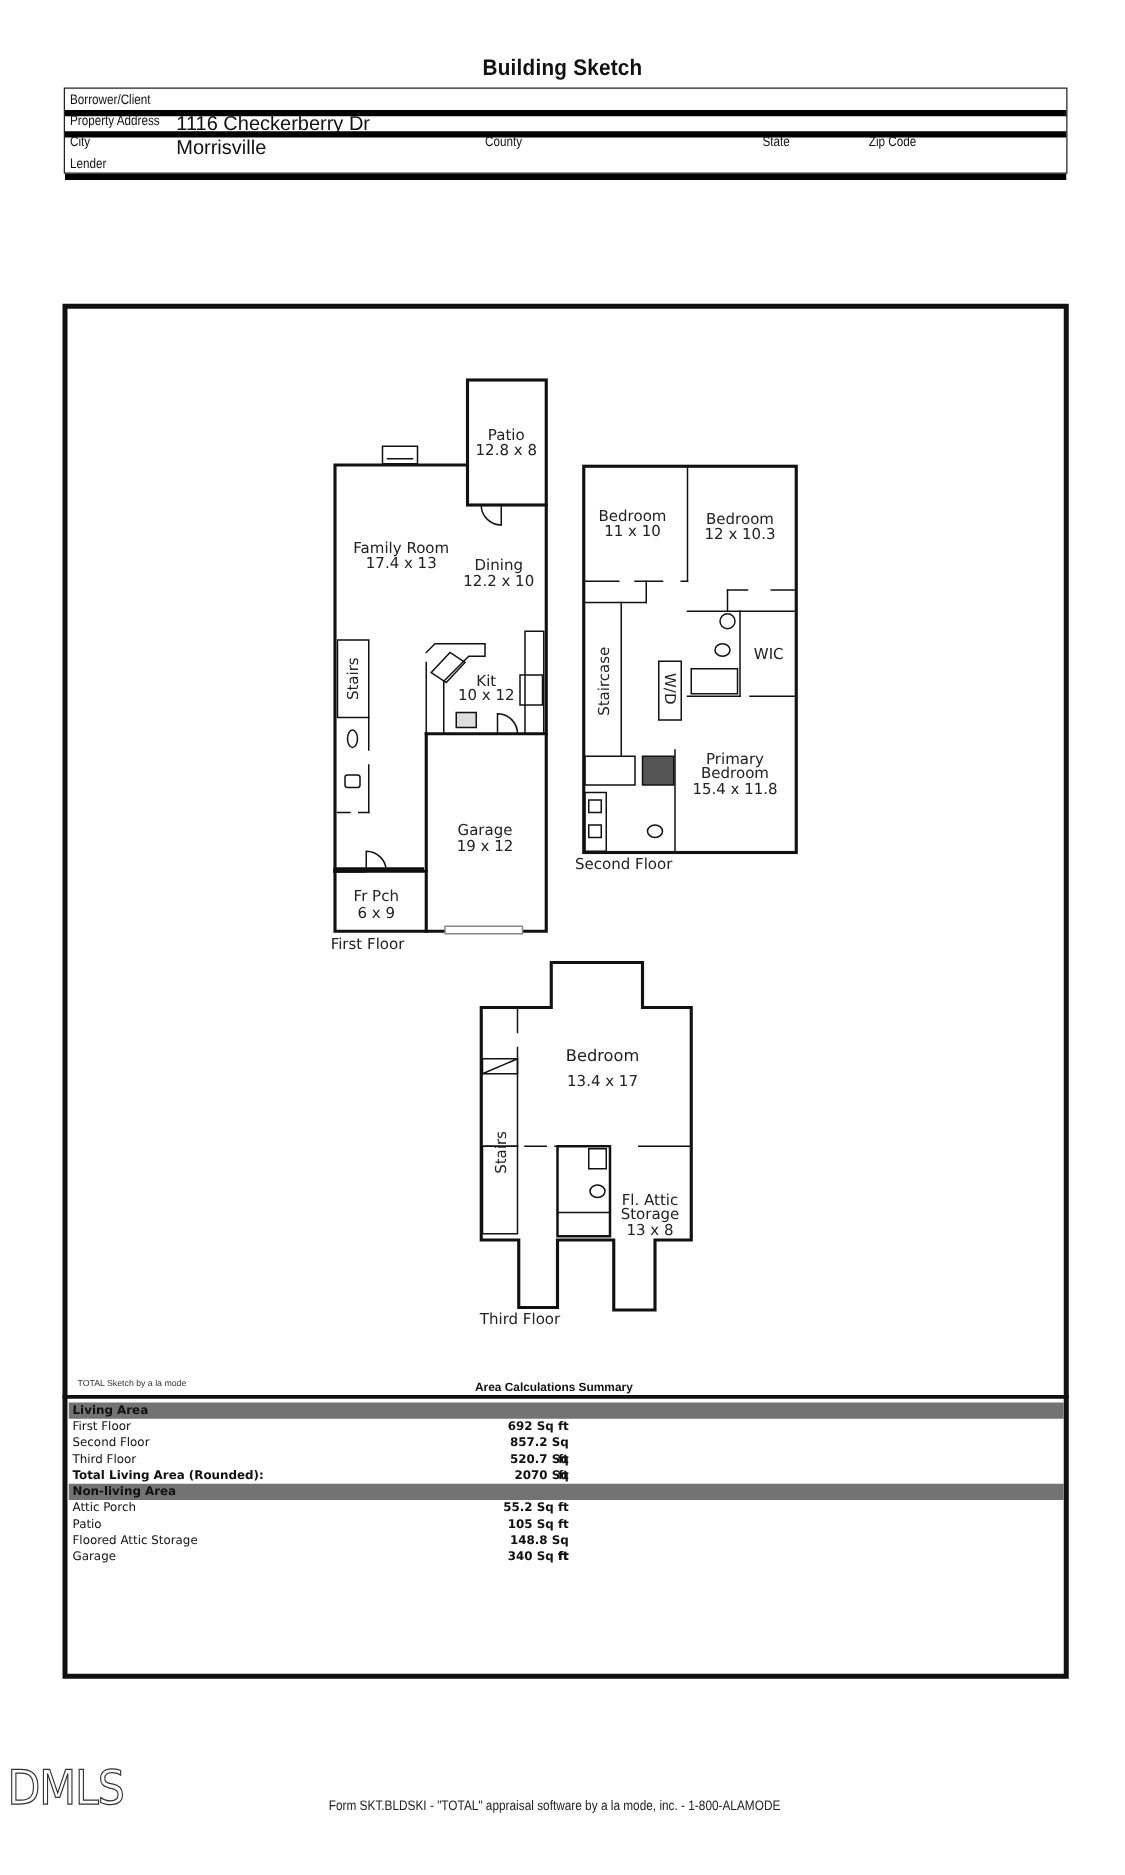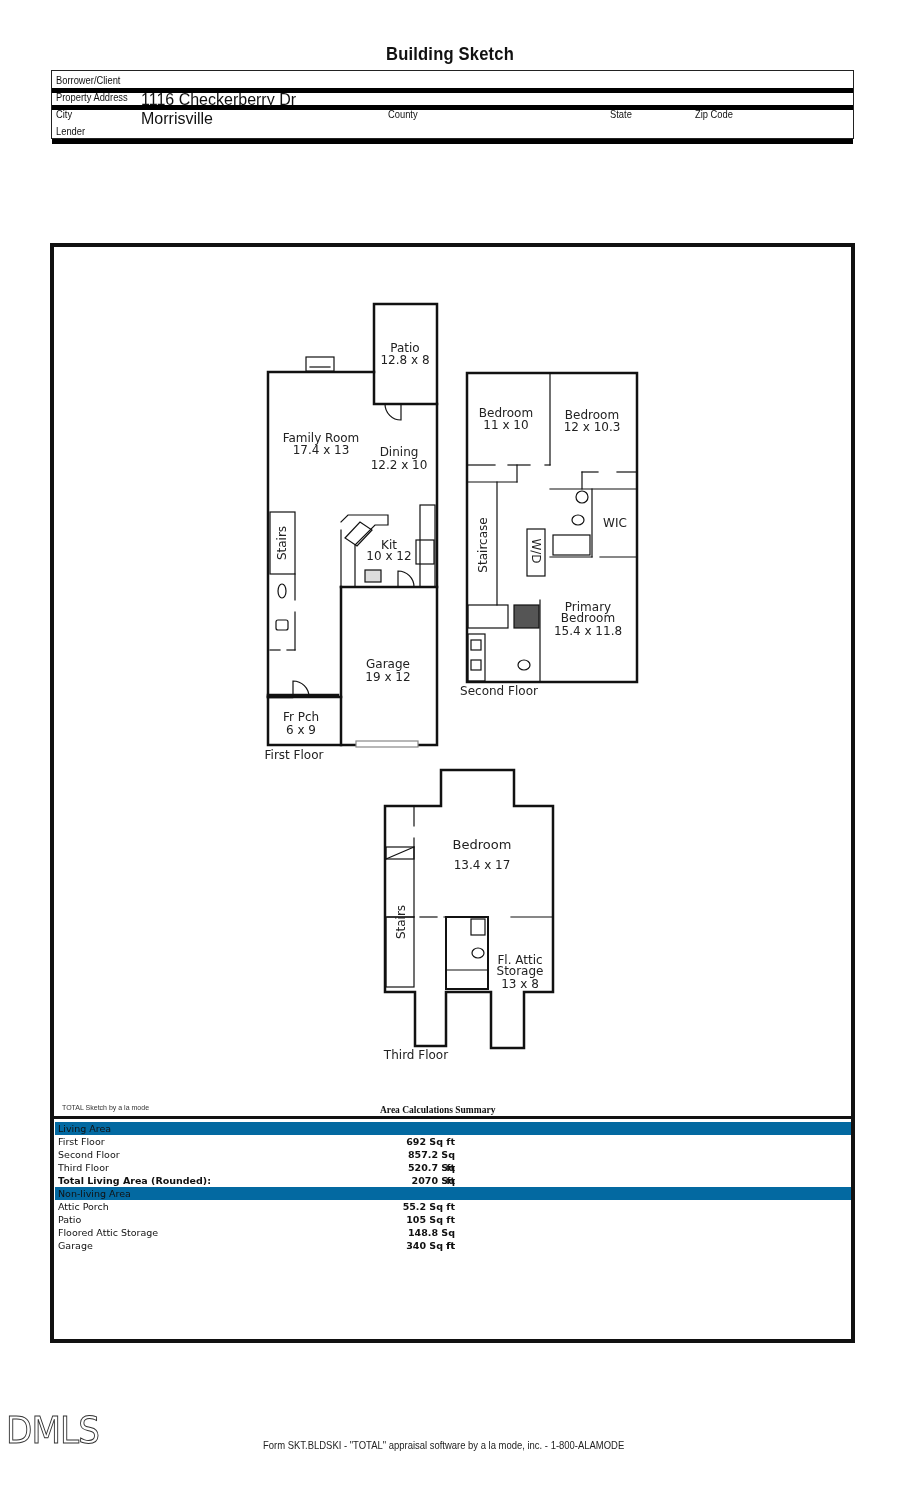--- a/index.html
+++ b/index.html
@@ -7,25 +7,25 @@
   .title { position:absolute; left:0; width:900px; top:44px; text-align:center; font-weight:bold; font-size:18px; letter-spacing:0.2px; transform:scaleX(0.92); }
   .hdr { position:absolute; left:51px; top:70px; width:803px; height:69px; border:1.5px solid #222; box-sizing:border-box; }
   .hrow { position:absolute; left:0; width:100%; height:17px; border-bottom:5px solid #000000; font-size:11px; }
   .hrow:last-child { border-bottom:none; }
   .hlabel { position:absolute; left:4px; top:3px; transform:scaleX(0.85); transform-origin:left; }
   .hval { position:absolute; top:3px; font-size:16px; }
   .frame { position:absolute; left:50px; top:243px; width:805px; height:1100px; border:4px solid #111; box-sizing:border-box; }
   .plan { position:absolute; left:0; top:0; }
   .plan text { font-family:"DejaVu Sans", sans-serif; fill:#222; }
   .sk-credit { position:absolute; left:62px; top:1104px; font-size:7px; color:#333; }
-  .sum-title { position:absolute; left:380px; top:1105px; font-size:9.5px; font-weight:bold;font-family:Liberation Serif, serif; }
+  .sum-title { position:absolute; left:380px; top:1105px; font-size:9.5px; font-weight:bold; }
   .sum-line { position:absolute; left:50px; top:1116px; width:805px; height:3px; background:#111; }
   .sum { position:absolute; left:55px; top:1122px; width:796px; font-family:"DejaVu Sans", sans-serif; font-size:9.5px; }
   .srow { position:relative; height:13px; line-height:13px; }
-  .srow.band { background:#0369a1; font-weight:normal; }
+  .srow.band { background:#737373; font-weight:bold; }
   .srow.bold { font-weight:bold; }
   .srow .sl { position:absolute; left:3px; }
   .srow .sv { position:absolute; left:345px; width:55px; text-align:right;font-weight:bold; }
   .logo { position:absolute; left:6px; top:1408px; font-family:"DejaVu Sans", sans-serif; font-weight:200; font-size:38px; letter-spacing:-1px; color:#222; transform:scaleX(0.9); transform-origin:left; }
   .logo span { -webkit-text-stroke:0; font-weight:normal; color:transparent; -webkit-text-stroke-width:1px; -webkit-text-stroke-color:#333; }
   .footer { position:absolute; left:263px; top:1439px; font-size:11px; color:#222; transform:scaleX(0.86); transform-origin:left; white-space:nowrap; }
 </style>
 </head>
 <body>
 

